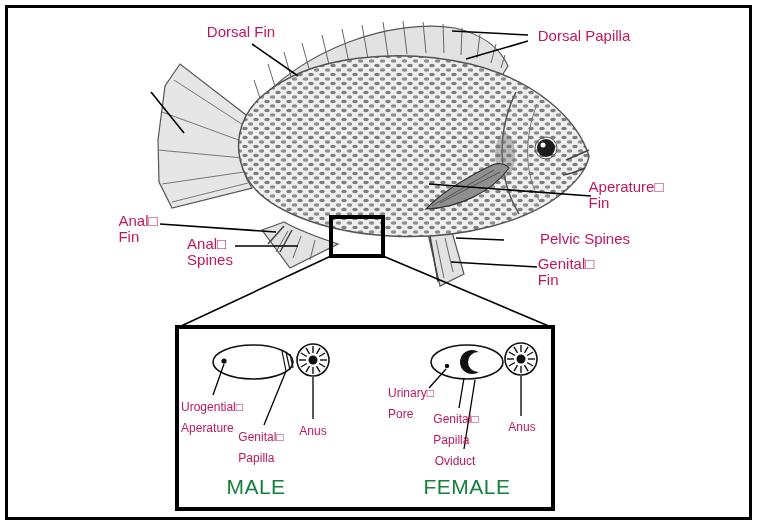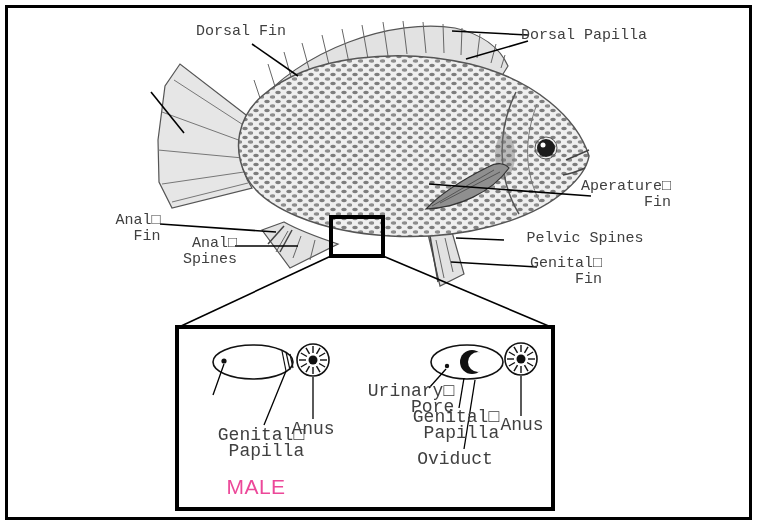--- a/index.html
+++ b/index.html
@@ -4,27 +4,27 @@
 <title>Fish Anatomy Diagram</title>
 <style>
   html,body{margin:0;padding:0;background:#fff;}
   .stage{
     position:relative;width:757px;height:525px;background:#fff;
     font-family:"Liberation Sans", sans-serif;color:#111;overflow:hidden;
   }
   .frame{position:absolute;inset:5px;border:3px solid #000;pointer-events:none;}
   svg.diagram{position:absolute;left:0;top:0;}
   .lbl{
-    position:absolute;white-space:pre-line;text-align:right;
-    font-size:15px;line-height:16px;transform:translateX(-50%);color:#404040;font-family:Liberation Mono, monospace;
+    position:absolute;white-space:pre-line;text-align:left;
+    font-size:15px;line-height:16px;transform:translateX(-50%);color:#be185d;
   }
-  .lbl.small{font-size:18px;line-height:16px;}
+  .lbl.small{font-size:12px;line-height:21px;}
   .title{
     position:absolute;font-size:21px;line-height:22px;transform:translateX(-50%);
-    color:#ec4899;letter-spacing:.5px;
+    color:#15803d;letter-spacing:.5px;
   }
 </style>
 </head>
 <body>
 
 <div class="stage">
 
   <svg class="diagram" width="757" height="525" viewBox="0 0 757 525">
     <defs>
       <pattern id="scalePat" width="11" height="9" patternUnits="userSpaceOnUse">
@@ -186,26 +186,29 @@
   <div class="lbl" style="left:138px;top:213px">Anal□
 Fin</div>
   <div class="lbl" style="left:210px;top:236px">Anal□
 Spines</div>
   <div class="lbl" style="left:626px;top:179px">Aperature□
 Fin</div>
   <div class="lbl" style="left:585px;top:231px">Pelvic Spines</div>
   <div class="lbl" style="left:566px;top:256px">Genital□
 Fin</div>
 
+  <div class="lbl small" style="left:212px;top:397px">Urogential□
+Aperature</div>
   <div class="lbl small" style="left:261px;top:427px">Genital□
 Papilla</div>
   <div class="lbl small" style="left:313px;top:421px">Anus</div>
   <div class="title" style="left:256px;top:476px">MALE</div>
 
   <div class="lbl small" style="left:411px;top:383px">Urinary□
 Pore</div>
   <div class="lbl small" style="left:456px;top:409px">Genital□
 Papilla</div>
   <div class="lbl small" style="left:455px;top:451px">Oviduct</div>
   <div class="lbl small" style="left:522px;top:417px">Anus</div>
+  <div class="title" style="left:467px;top:476px">FEMALE</div>
 
   <div class="frame"></div>
 </div>
 
 </body></html>

